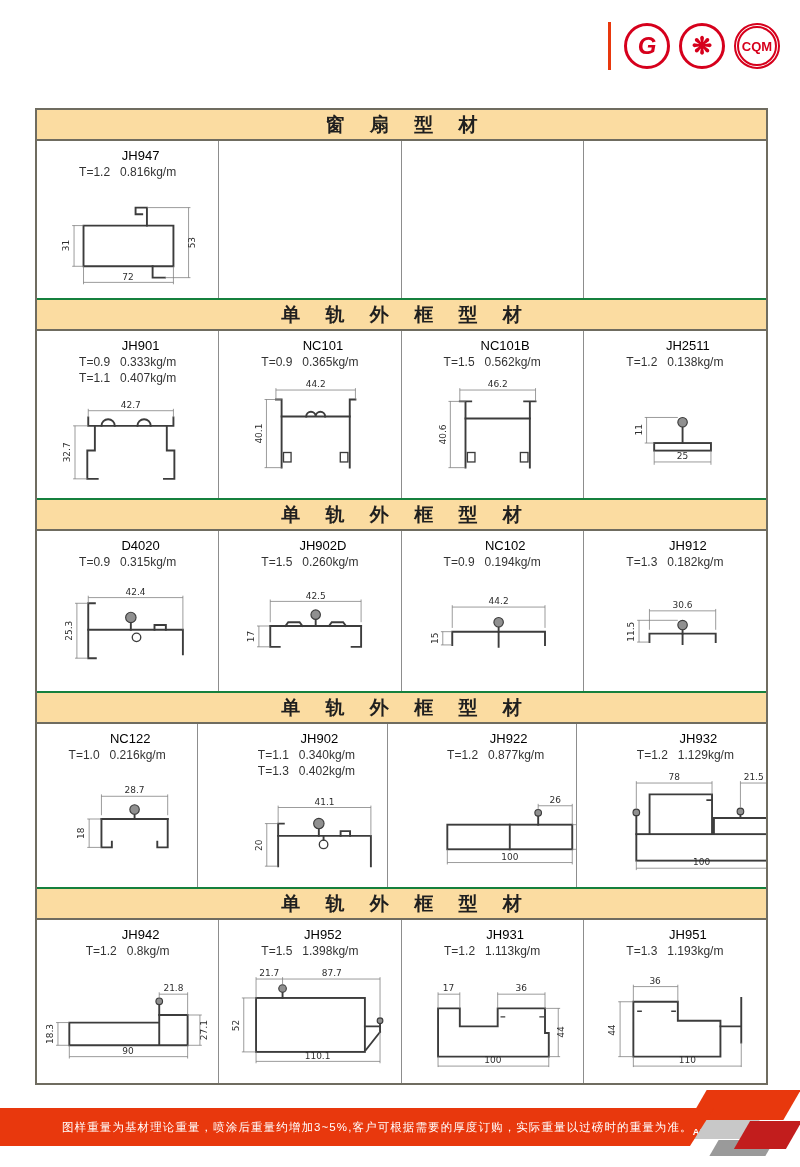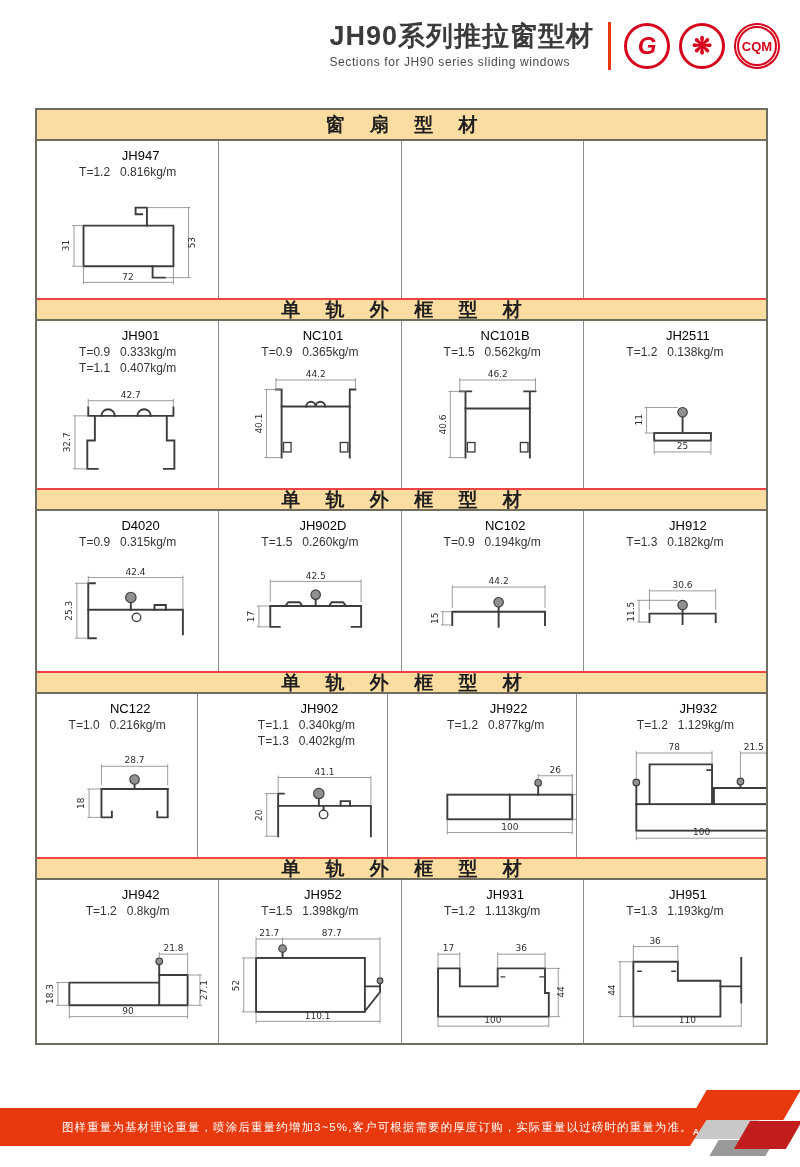--- a/index.html
+++ b/index.html
@@ -15,21 +15,21 @@
   .logo {width:46px; height:46px; border:3px solid #d6001c; border-radius:50%;
          display:flex; align-items:center; justify-content:center; color:#d6001c;
          font-weight:bold; margin-left:9px; box-sizing:border-box; background:#fff;}
   .logo.g {font-size:24px; font-style:italic;}
   .logo.seal {font-size:24px;}
   .logo.cqm {font-size:13px; border-style:double; border-width:5px;}
 
   
   .catalog {position:absolute; left:35px; top:108px; width:733px;
             border:2px solid #6f6c60; box-sizing:border-box; background:#fff;}
-  .band {height:23px; background:#fbdca1; border-top:2px solid #ef4444; border-bottom:2px solid #6f6c60;
+  .band {height:33px; background:#fbdca1; border-top:2px solid #15803d; border-bottom:2px solid #6f6c60;
          display:flex; align-items:center; justify-content:center; font-size:19px; font-weight:bold;
          color:#1f1f1f; letter-spacing:10px; padding-left:10px; box-sizing:border-box;}
   .catalog > section:first-child .band {border-top:none; height:31px;}
   .row {display:grid; grid-template-columns:1fr 1fr 1fr 1fr;}
   .row-1 {height:157px;} .row-2 {height:167px;} .row-3 {height:160px;}
   .row-4 {height:163px;gap:28px;} .row-5 {height:163px;border-radius:9px;}
   .cell {border-right:1px solid #8d8d8d; padding-top:7px; text-align:center;
          box-sizing:border-box; overflow:hidden;}
   .cell:last-child {border-right:none;}
   .code {font-size:13px; color:#000000; margin-bottom:2px;margin-left:26px;}
@@ -57,24 +57,20 @@
   .shp-gray2 {left:714px; top:1140px; width:56px; height:16px; background:#9a9a9a;}
   .shp-red2 {left:742px; top:1121px; width:52px; height:28px; background:#c21d1d;}
   .shp-red1 {left:698px; top:1090px; width:94px; height:30px; background:#e8380d;}
 </style>
 </head>
 <body>
 
 <div class="page">
 
   <div class="header">
-    <div class="title-block">
-      <div class="title">JH90系列推拉窗型材</div>
-      <div class="subtitle">Sections for JH90 series sliding windows</div>
-    </div>
     <div class="logo-divider"></div>
     <div class="logo g">G</div>
     <div class="logo seal">❋</div>
     <div class="logo cqm">CQM</div>
   </div>
 
   <div class="catalog">
 
     <section>
       <div class="band">窗 扇 型 材</div>

